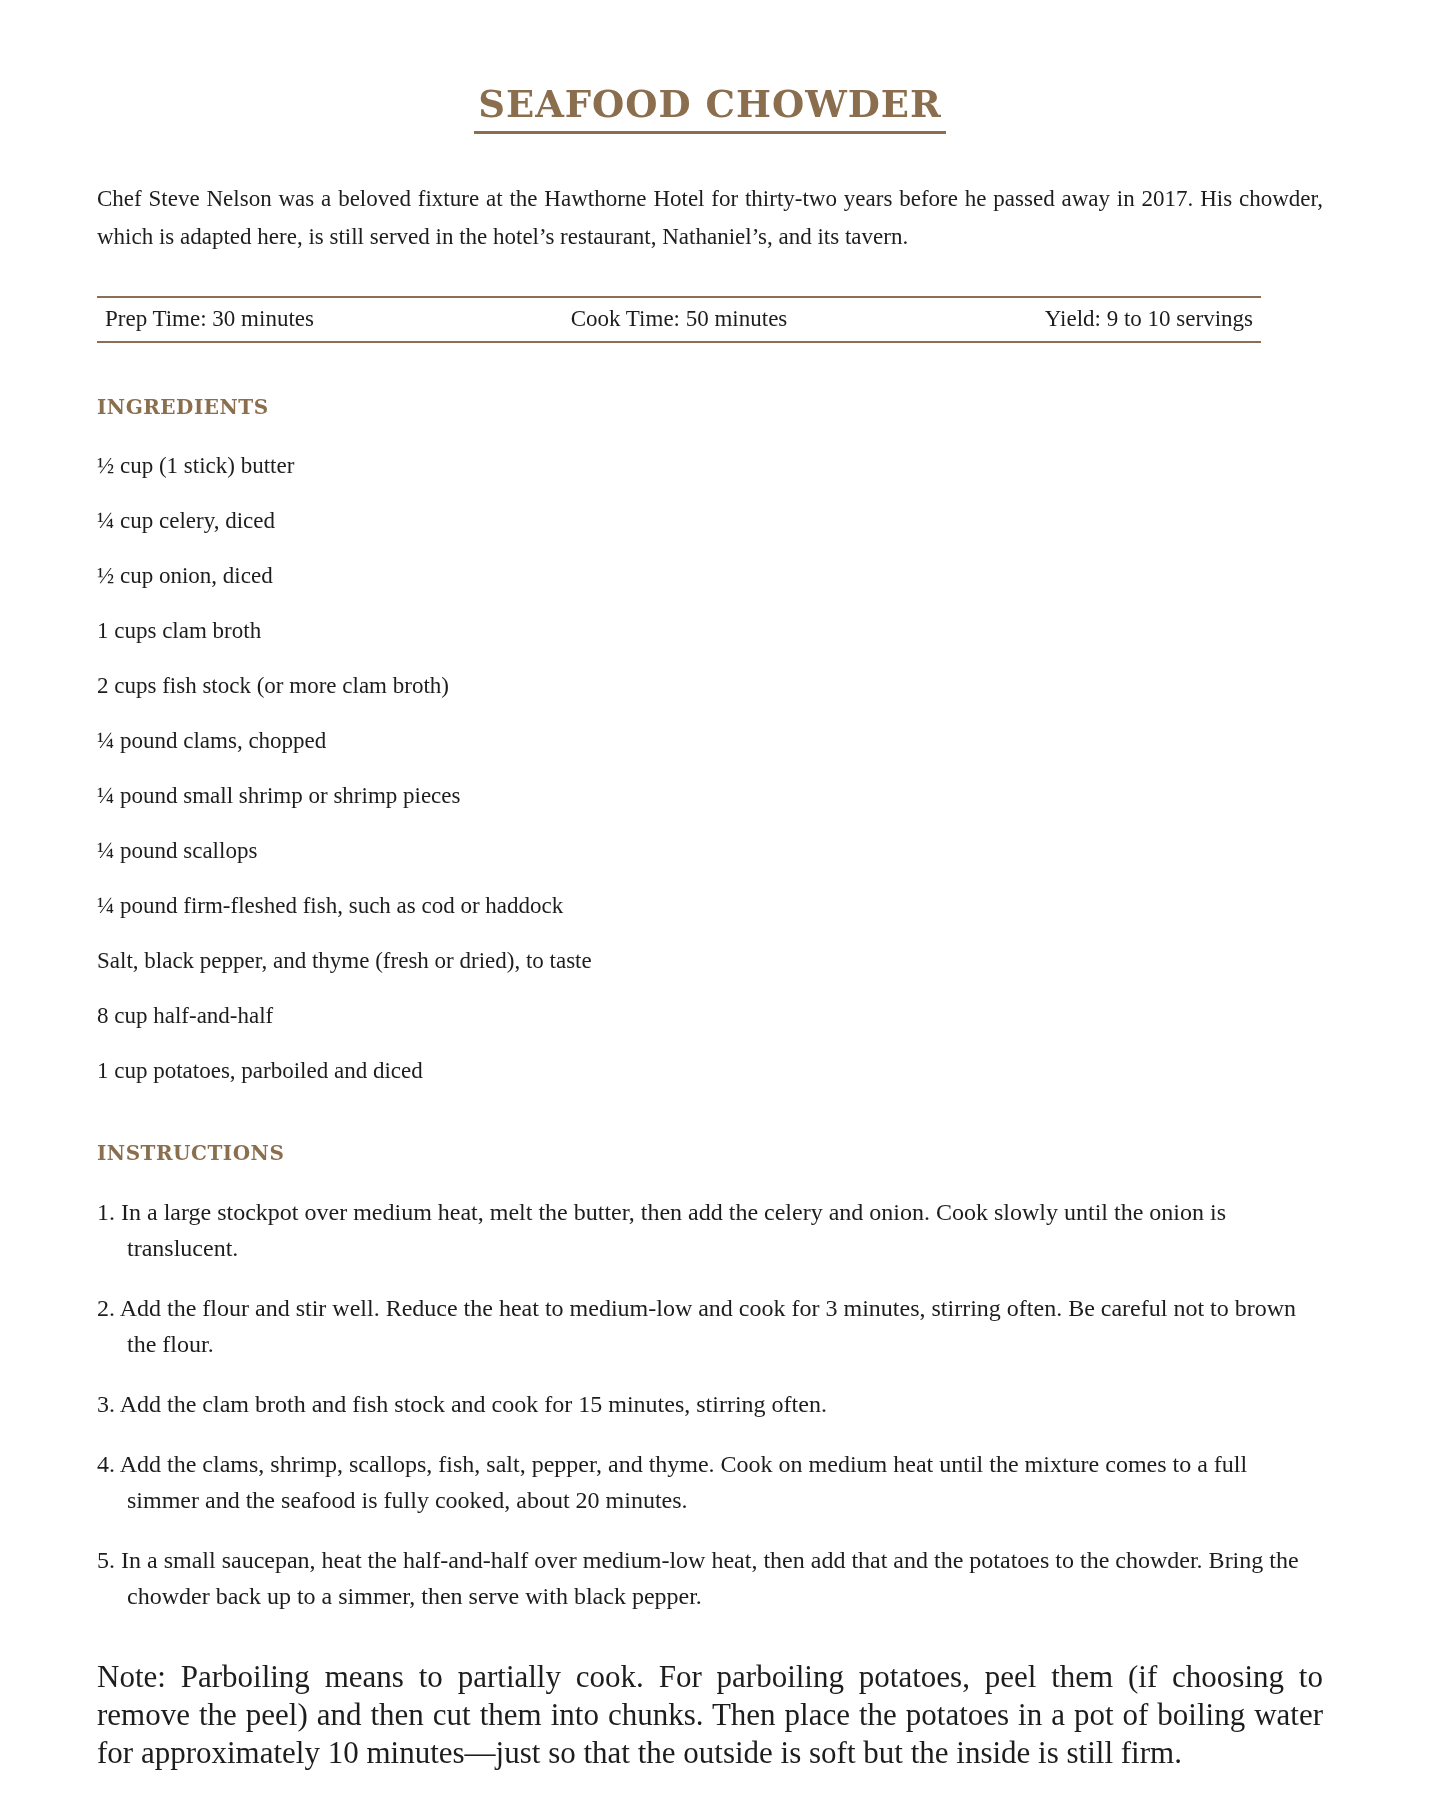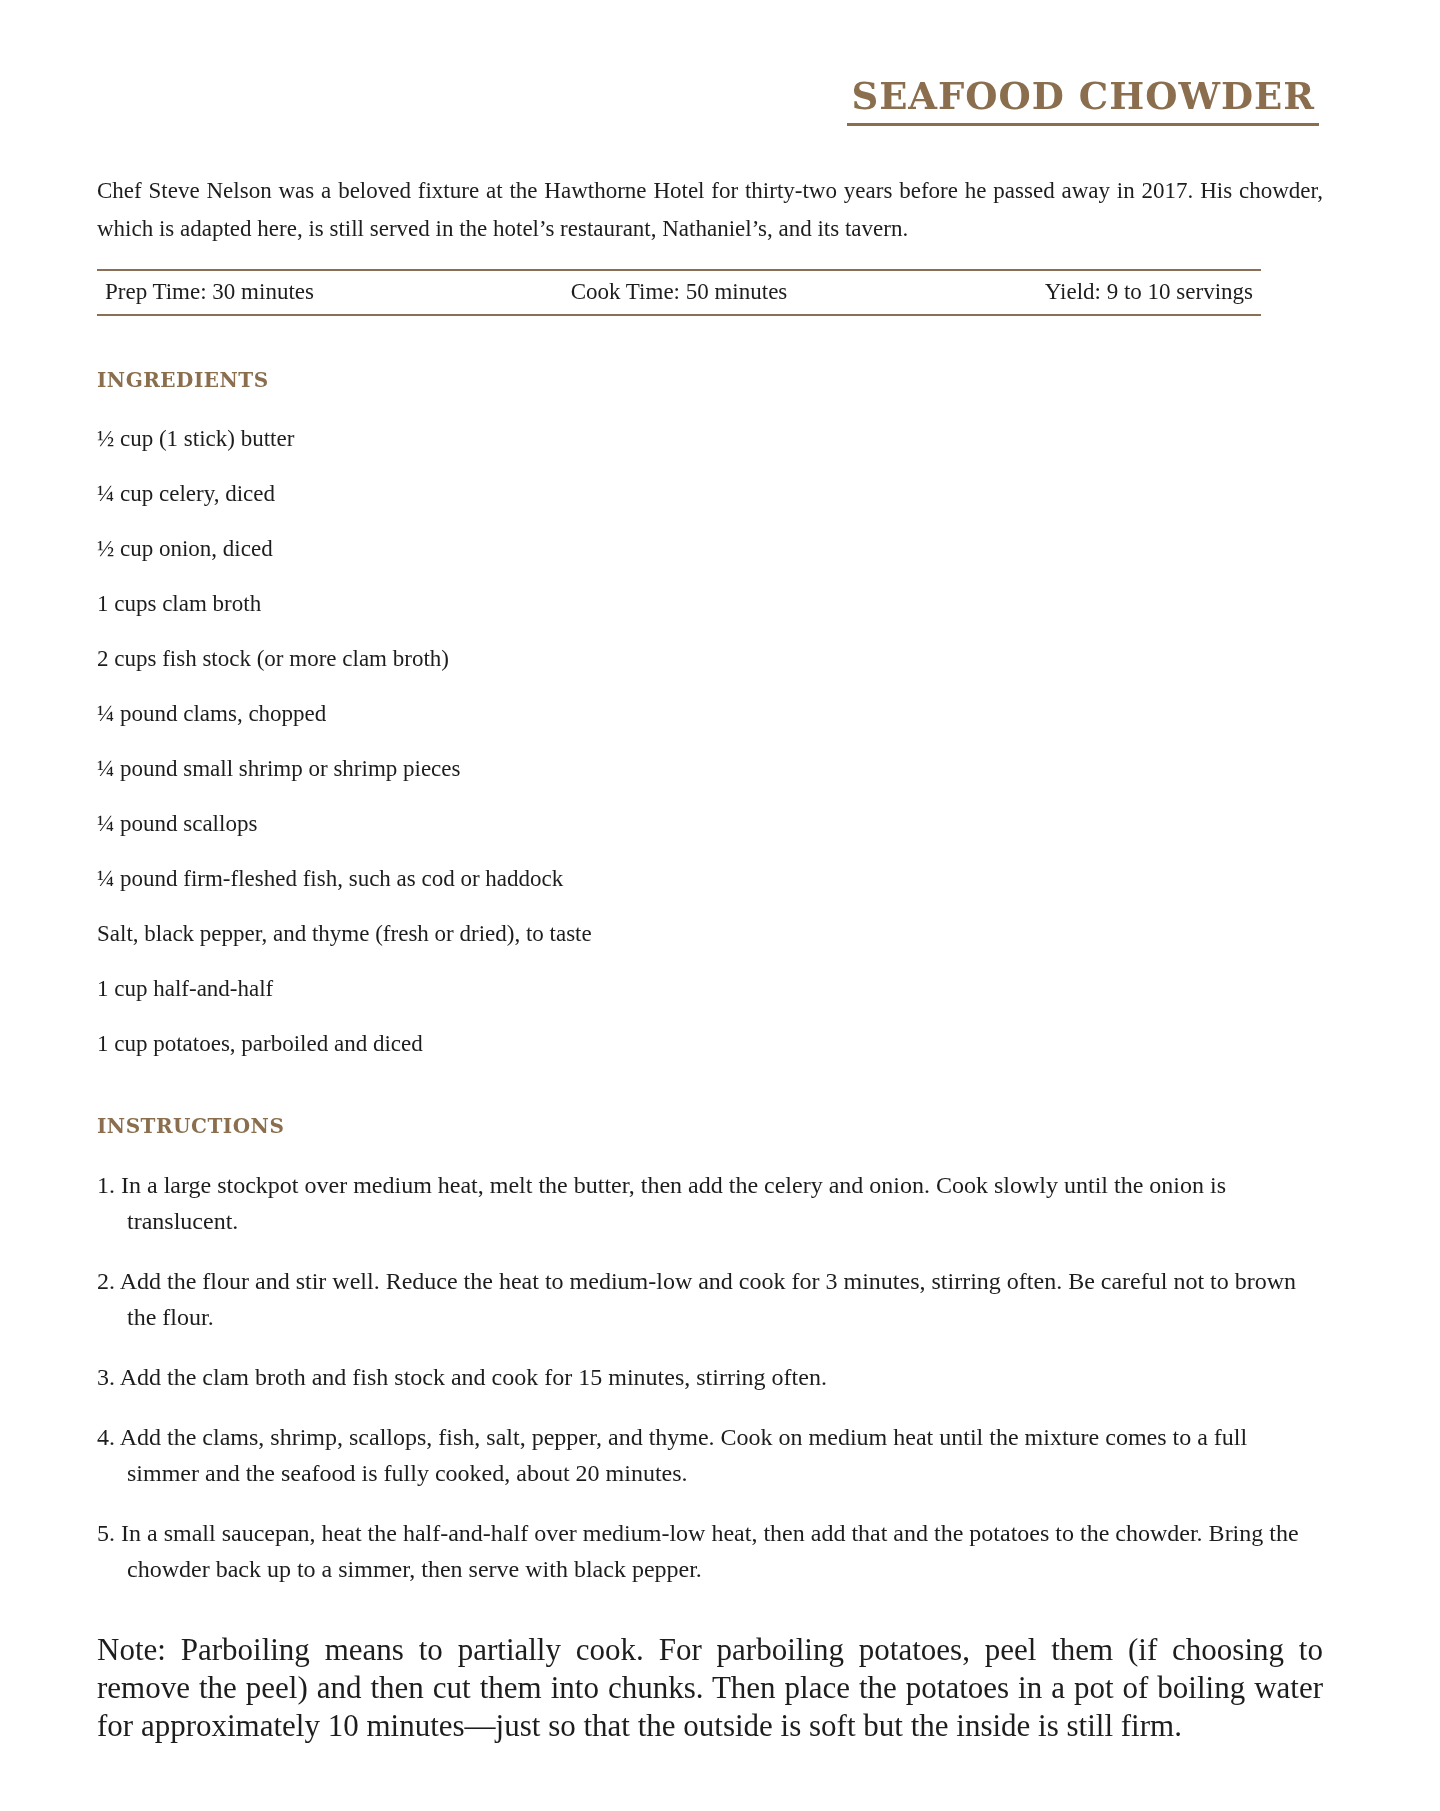--- a/index.html
+++ b/index.html
@@ -14,22 +14,22 @@
     color: var(--text, #1d1d1d);
     -webkit-font-smoothing: antialiased;
   }
   .page {
     box-sizing: border-box;
     width: 1440px;
     min-height: 1811px;
     padding: 70px 117px 60px 97px;
   }
   .title-wrap {
-    text-align: right;
-    margin: 4px;
+    text-align: center;
+    margin: 12px;
   }
   .title-text {
     display: inline-block;
     font-family: "DejaVu Serif", serif;
     font-weight: 700;
     font-size: 37px;
     line-height: 1.2;
     letter-spacing: 1px;
     color: var(--accent, #8a6e4e);
     border-bottom: 3px solid var(--accent, #8a6e4e);
@@ -37,21 +37,21 @@
   }
   .intro {
     margin: 46px 0 0 0;
     font-size: 23px;
     line-height: 38px;
     text-align: justify;
   }
   .meta {
     box-sizing: border-box;
     width: 1164px;
-    margin-top: 21px;
+    margin-top: 40px;
     display: flex;
     align-items: baseline;
     border-top: 2px solid var(--rule, #8a6e55);
     border-bottom: 2px solid var(--rule, #8a6e55);
     padding: 6px 8px 7px 8px;
     font-size: 23px;
     line-height: 30px;
     justify-content: space-between;
   }
   .meta-cell { flex: 1 1 0; }
@@ -118,21 +118,21 @@
     <li>½ cup (1 stick) butter</li>
     <li>¼ cup celery, diced</li>
     <li>½ cup onion, diced</li>
     <li>1 cups clam broth</li>
     <li>2 cups fish stock (or more clam broth)</li>
     <li>¼ pound clams, chopped</li>
     <li>¼ pound small shrimp or shrimp pieces</li>
     <li>¼ pound scallops</li>
     <li>¼ pound firm-fleshed fish, such as cod or haddock</li>
     <li>Salt, black pepper, and thyme (fresh or dried), to taste</li>
-    <li>1 cup half-and-half</li>
+    <li>8 cup half-and-half</li>
     <li>1 cup potatoes, parboiled and diced</li>
   </ul>
 
   <h2 class="section-heading">INSTRUCTIONS</h2>
 
   <ol class="instructions">
     <li><span class="num">1.</span> <span class="step">In a large stockpot over medium heat, melt the butter, then add the celery and onion. Cook slowly until the onion is translucent.</span></li>
     <li><span class="num">2.</span> <span class="step">Add the flour and stir well. Reduce the heat to medium-low and cook for 3 minutes, stirring often. Be careful not to brown the flour.</span></li>
     <li><span class="num">3.</span> <span class="step">Add the clam broth and fish stock and cook for 15 minutes, stirring often.</span></li>
     <li><span class="num">4.</span> <span class="step">Add the clams, shrimp, scallops, fish, salt, pepper, and thyme. Cook on medium heat until the mixture comes to a full simmer and the seafood is fully cooked, about 20 minutes.</span></li>

